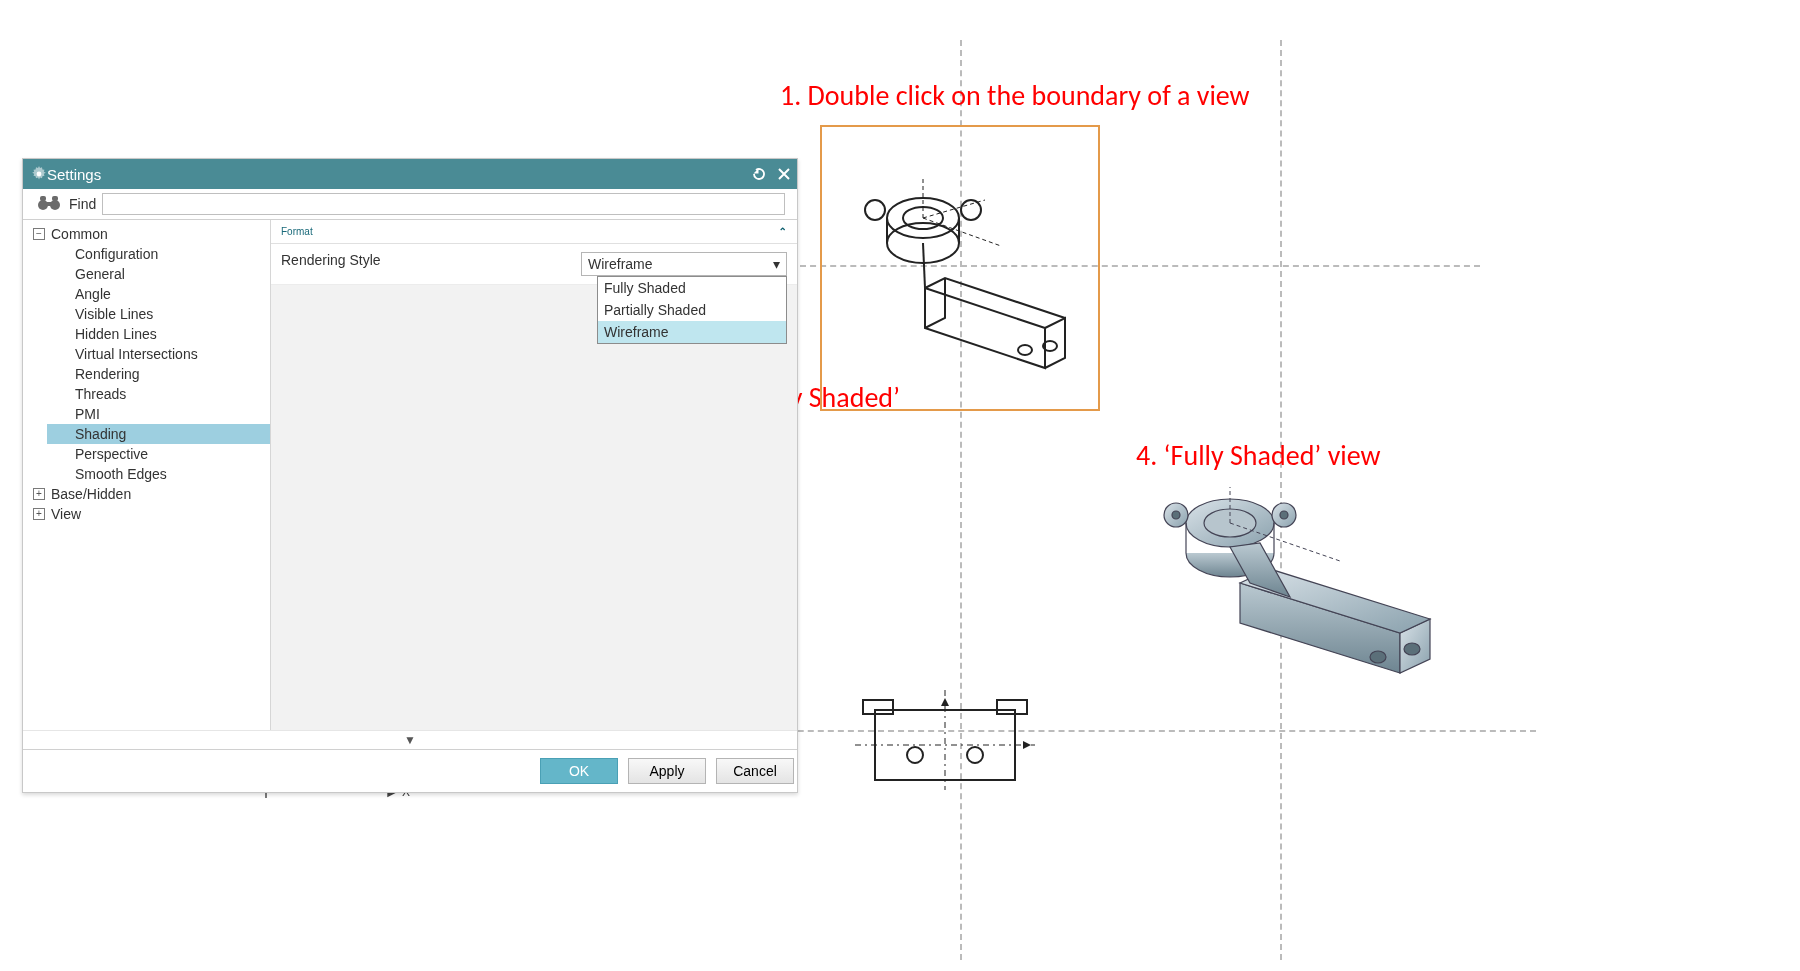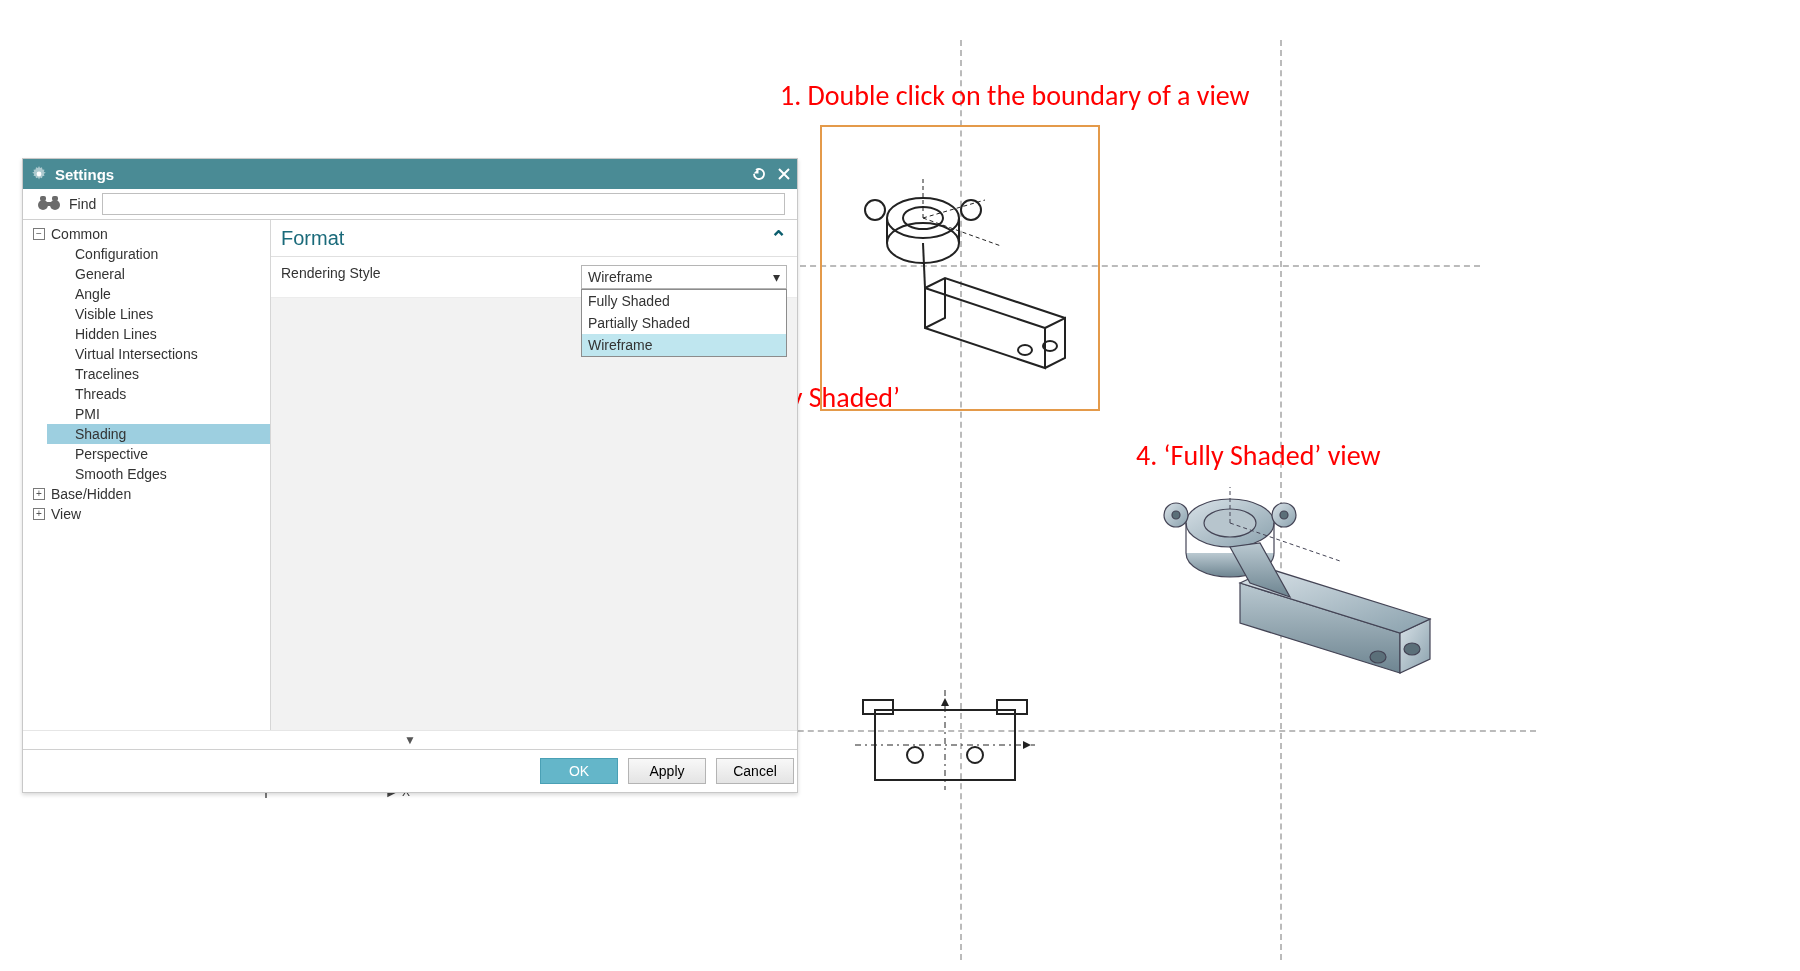--- a/index.html
+++ b/index.html
@@ -26,22 +26,20 @@
     box-shadow: 0 2px 4px rgba(0,0,0,.15);
   }
   .dialog-title {
     height: 30px;
     background: #4a8b95;
     color: #fff;
     display: flex;
     align-items: center;
     padding: 0 6px 0 8px;
     font-size: 15px;
-    gap: 8px;
-    font-weight: bold;
   }
   .dialog-title .title-text { flex: 1; }
   .gear-icon svg, .refresh-icon svg, .close-icon svg { display: block; }
   .title-ctrls { display: flex; gap: 10px; align-items: center; }
   .find-row {
     display: flex; align-items: center;
     padding: 4px 12px;
     border-bottom: 1px solid #d0d0d0;
     gap: 6px;
     background: #fff;
@@ -84,21 +82,21 @@
   .tree .selected { background: #9dcfe0; }
   .right-pane {
     flex: 1;
     background: #f2f2f2;
     position: relative;
   }
   .section-header {
     background: #fff;
     padding: 6px 10px;
     color: #1a6a7a;
-    font-size: 20px;
+    font-size: 10px;
     display: flex; align-items: center; justify-content: space-between;
     border-bottom: 1px solid #e0e0e0;
   }
   .chevup { color: #0c5e6e; font-weight: bold; }
   .form-row {
     display: flex; align-items: flex-start;
     padding: 8px 10px;
     gap: 10px;
     background: #fff;
     border-bottom: 1px solid #ececec;
@@ -110,21 +108,21 @@
   }
   .combo-field {
     border: 1px solid #b5b5b5;
     background: #fff;
     height: 24px;
     display: flex; align-items: center; justify-content: space-between;
     padding: 0 6px;
     cursor: pointer;
   }
   .combo-list {
-    position: absolute; top: 24px; left: 0; right: 0;
+    position: absolute; top: 24px; left: 16px; right: 0;
     border: 1px solid #8c8c8c;
     background: #fff;
     z-index: 5;
   }
   .combo-list .opt {
     padding: 3px 6px;
     cursor: pointer;
   }
   .combo-list .opt.sel { background: #bfe6ef; }
   .dialog-footer {
@@ -381,21 +379,21 @@
                       <span>Hidden Lines</span>
                     </div>
                   </li>
                 <li class="leaf">
                     <div class="node">
                       <span>Virtual Intersections</span>
                     </div>
                   </li>
                 <li class="leaf">
                     <div class="node">
-                      <span>Tracelines</span>
+                      <span>Rendering</span>
                     </div>
                   </li>
                 <li class="leaf">
                     <div class="node">
                       <span>Threads</span>
                     </div>
                   </li>
                 <li class="leaf">
                     <div class="node">
                       <span>PMI</span>

